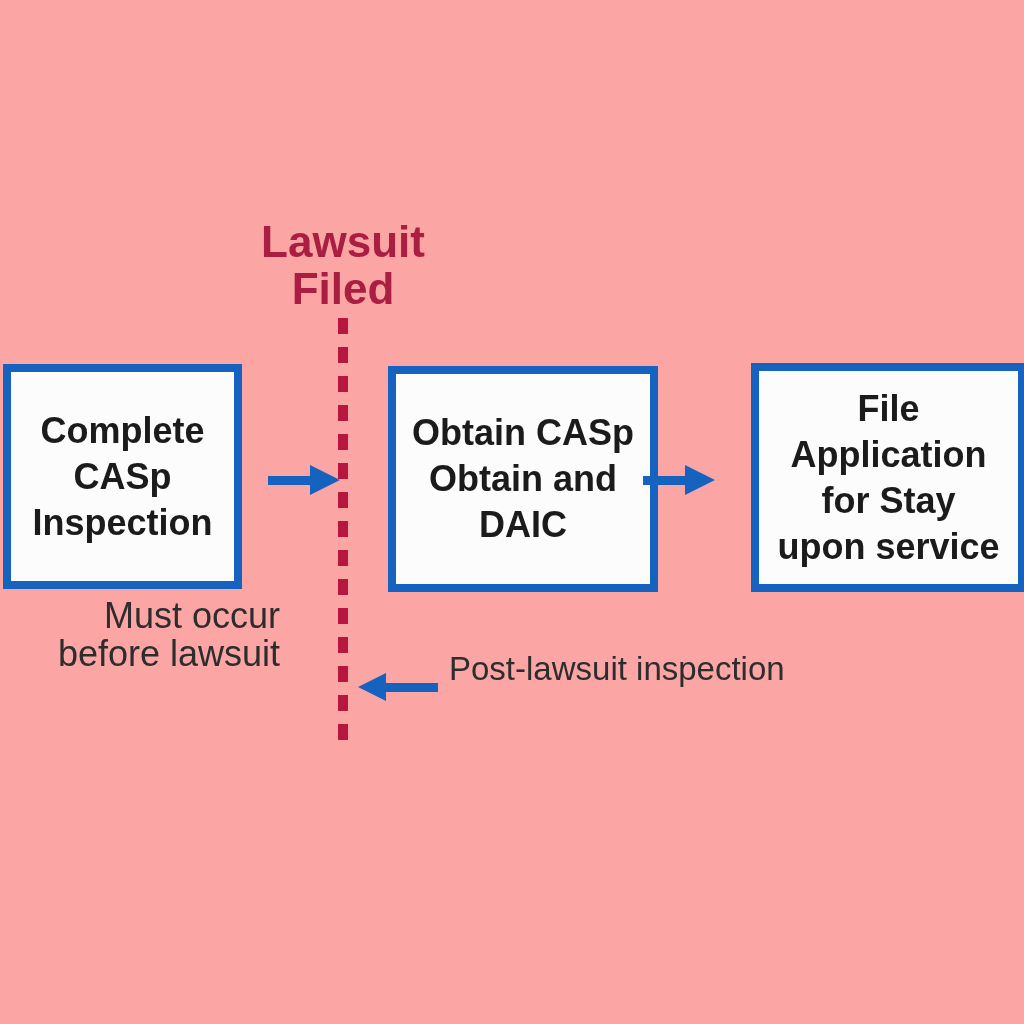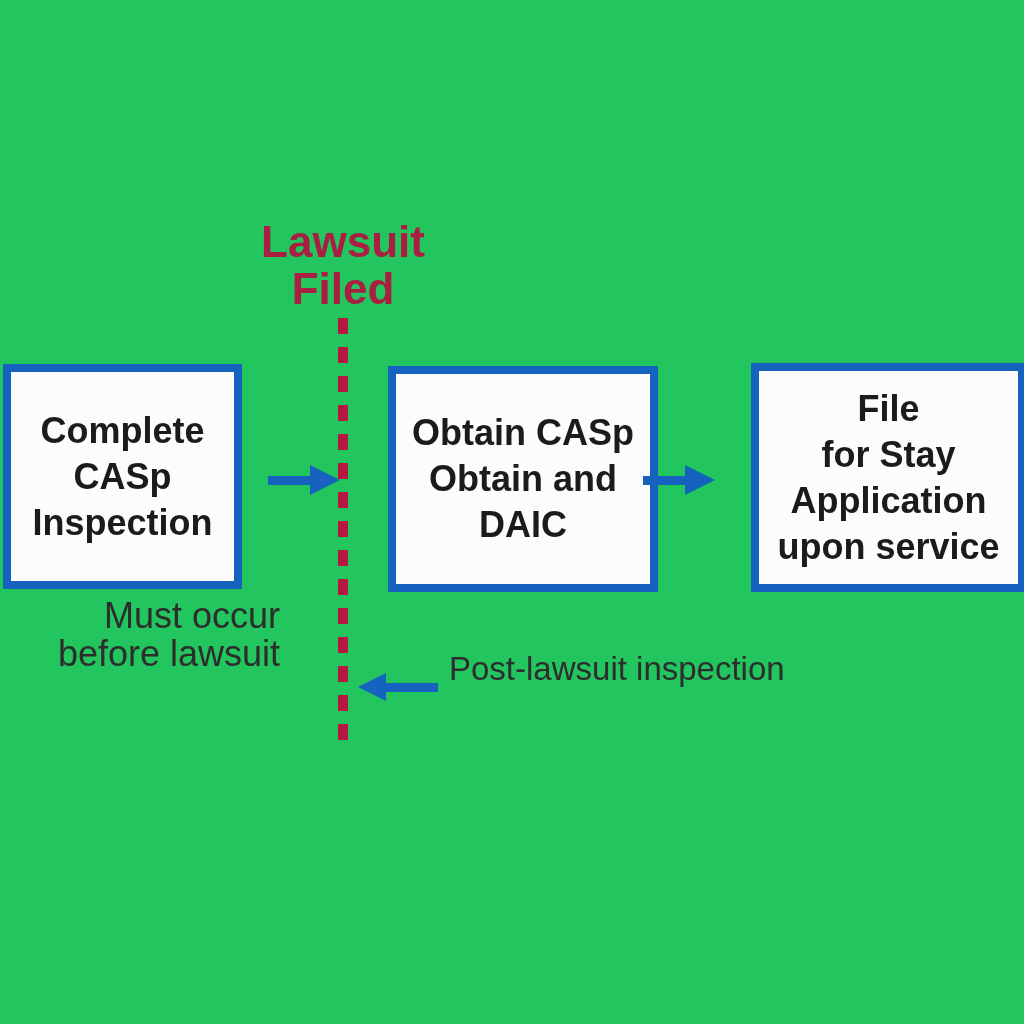--- a/index.html
+++ b/index.html
@@ -4,21 +4,21 @@
 <style>
   html, body {
     margin: 0;
     padding: 0;
     background: #ffffff;
   }
   .canvas {
     position: relative;
     width: 1024px;
     height: 1024px;
-    background: #22c55e;
+    background: #fca5a5;
     overflow: hidden;
     font-family: "Liberation Sans", "DejaVu Sans", sans-serif;
   }
 
   
   .flow-title {
     position: absolute;
     left: 343px;
     top: 218px;
     transform: translateX(-50%);
@@ -141,22 +141,22 @@
     <div>
       <span>Obtain CASp</span>
       <span>Obtain and</span>
       <span>DAIC</span>
     </div>
   </div>
 
   <div class="pbox box3">
     <div>
       <span>File</span>
+      <span>Application</span>
       <span>for Stay</span>
-      <span>Application</span>
       <span>upon service</span>
     </div>
   </div>
 
   <div class="arrow-shaft shaft1"></div>
   <div class="arrow-head head-right head1"></div>
 
   <div class="arrow-shaft shaft2"></div>
   <div class="arrow-head head-right head2"></div>
 

